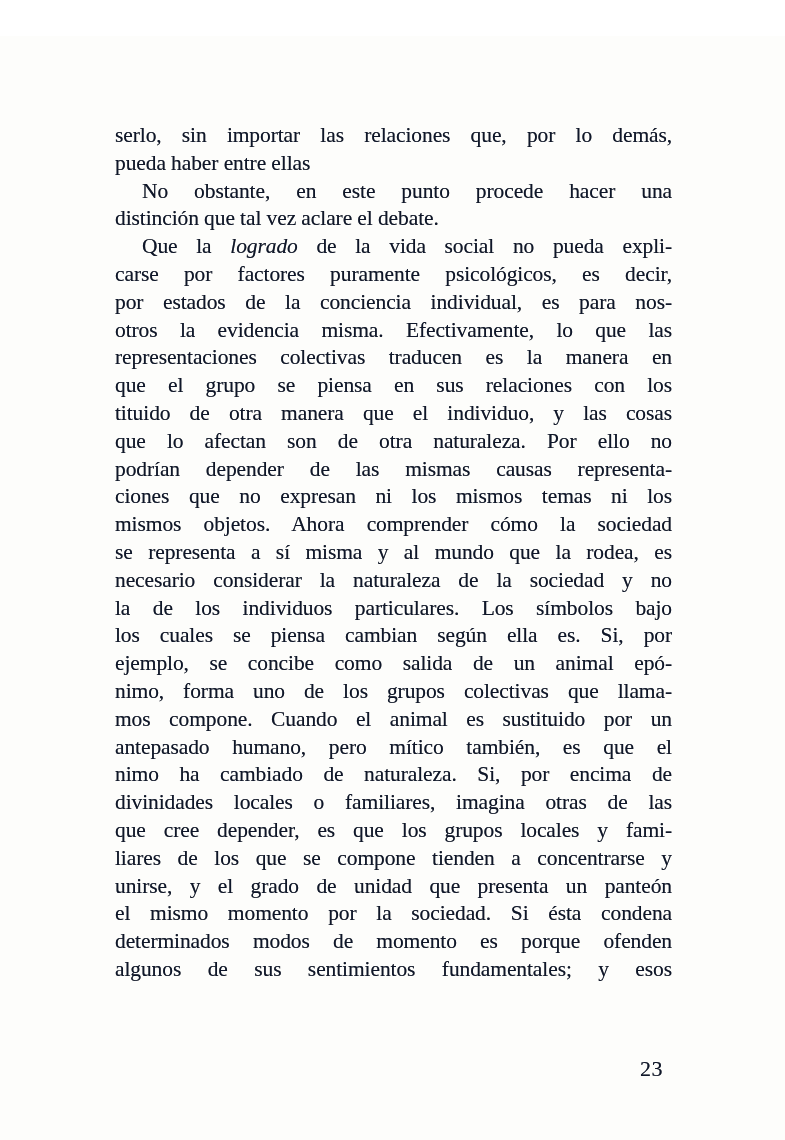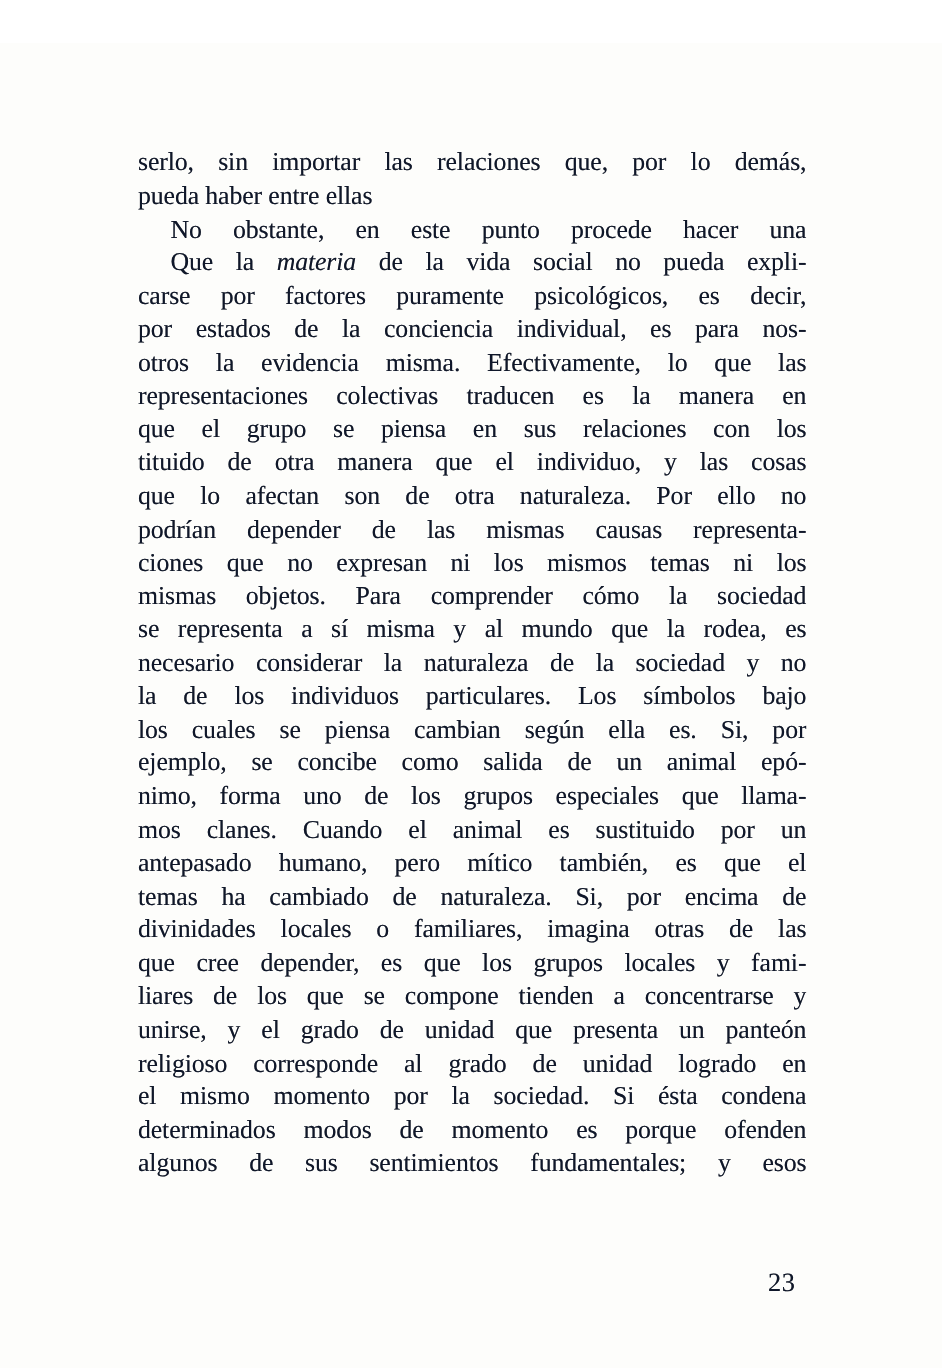--- a/index.html
+++ b/index.html
@@ -61,43 +61,43 @@
   }
 </style>
 </head>
 <body>
 
 <div class="scan-page">
   <div class="text-block">
       <div class="line"><span>serlo, sin importar las relaciones que, por lo demás,</span></div>
       <div class="line flush"><span>pueda haber entre ellas</span></div>
       <div class="line indent"><span>No obstante, en este punto procede hacer una</span></div>
-      <div class="line indent"><span>Que la </span><em>materia</em><span> de la vida social no pueda expli-</span></div>
+      <div class="line flush"><span>distinción que tal vez aclare el debate.</span></div>
+      <div class="line indent"><span>Que la </span><em>logrado</em><span> de la vida social no pueda expli-</span></div>
       <div class="line"><span>carse por factores puramente psicológicos, es decir,</span></div>
       <div class="line"><span>por estados de la conciencia individual, es para nos-</span></div>
       <div class="line"><span>otros la evidencia misma. Efectivamente, lo que las</span></div>
       <div class="line"><span>representaciones colectivas traducen es la manera en</span></div>
       <div class="line"><span>que el grupo se piensa en sus relaciones con los</span></div>
       <div class="line"><span>tituido de otra manera que el individuo, y las cosas</span></div>
       <div class="line"><span>que lo afectan son de otra naturaleza. Por ello no</span></div>
       <div class="line"><span>podrían depender de las mismas causas representa-</span></div>
       <div class="line"><span>ciones que no expresan ni los mismos temas ni los</span></div>
-      <div class="line"><span>mismas objetos. Para comprender cómo la sociedad</span></div>
+      <div class="line"><span>mismos objetos. Ahora comprender cómo la sociedad</span></div>
       <div class="line"><span>se representa a sí misma y al mundo que la rodea, es</span></div>
       <div class="line"><span>necesario considerar la naturaleza de la sociedad y no</span></div>
       <div class="line"><span>la de los individuos particulares. Los símbolos bajo</span></div>
       <div class="line"><span>los cuales se piensa cambian según ella es. Si, por</span></div>
       <div class="line"><span>ejemplo, se concibe como salida de un animal epó-</span></div>
-      <div class="line"><span>nimo, forma uno de los grupos especiales que llama-</span></div>
-      <div class="line"><span>mos clanes. Cuando el animal es sustituido por un</span></div>
+      <div class="line"><span>nimo, forma uno de los grupos colectivas que llama-</span></div>
+      <div class="line"><span>mos compone. Cuando el animal es sustituido por un</span></div>
       <div class="line"><span>antepasado humano, pero mítico también, es que el</span></div>
-      <div class="line"><span>temas ha cambiado de naturaleza. Si, por encima de</span></div>
+      <div class="line"><span>nimo ha cambiado de naturaleza. Si, por encima de</span></div>
       <div class="line"><span>divinidades locales o familiares, imagina otras de las</span></div>
       <div class="line"><span>que cree depender, es que los grupos locales y fami-</span></div>
       <div class="line"><span>liares de los que se compone tienden a concentrarse y</span></div>
       <div class="line"><span>unirse, y el grado de unidad que presenta un panteón</span></div>
-      <div class="line"><span>religioso corresponde al grado de unidad logrado en</span></div>
       <div class="line"><span>el mismo momento por la sociedad. Si ésta condena</span></div>
       <div class="line"><span>determinados modos de momento es porque ofenden</span></div>
       <div class="line"><span>algunos de sus sentimientos fundamentales; y esos</span></div>
     </div>
   <div class="page-number">23</div>
 </div>
 
 </body></html>

